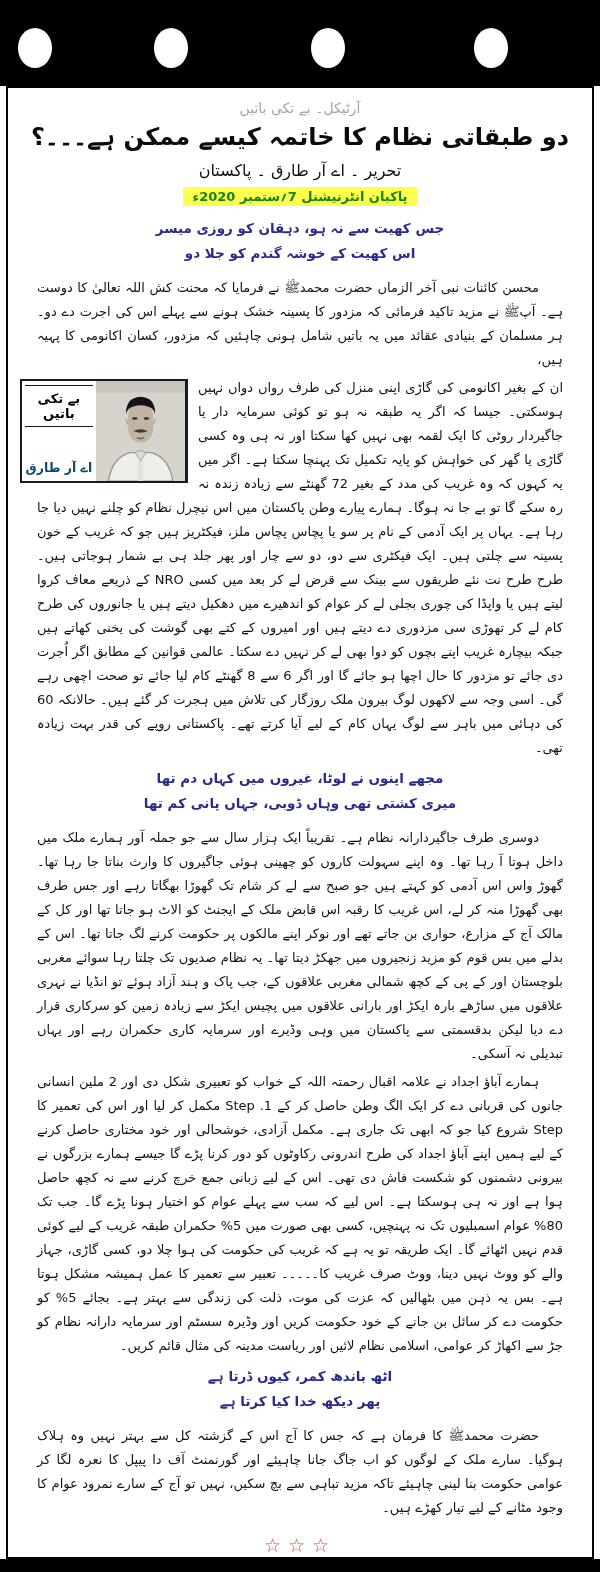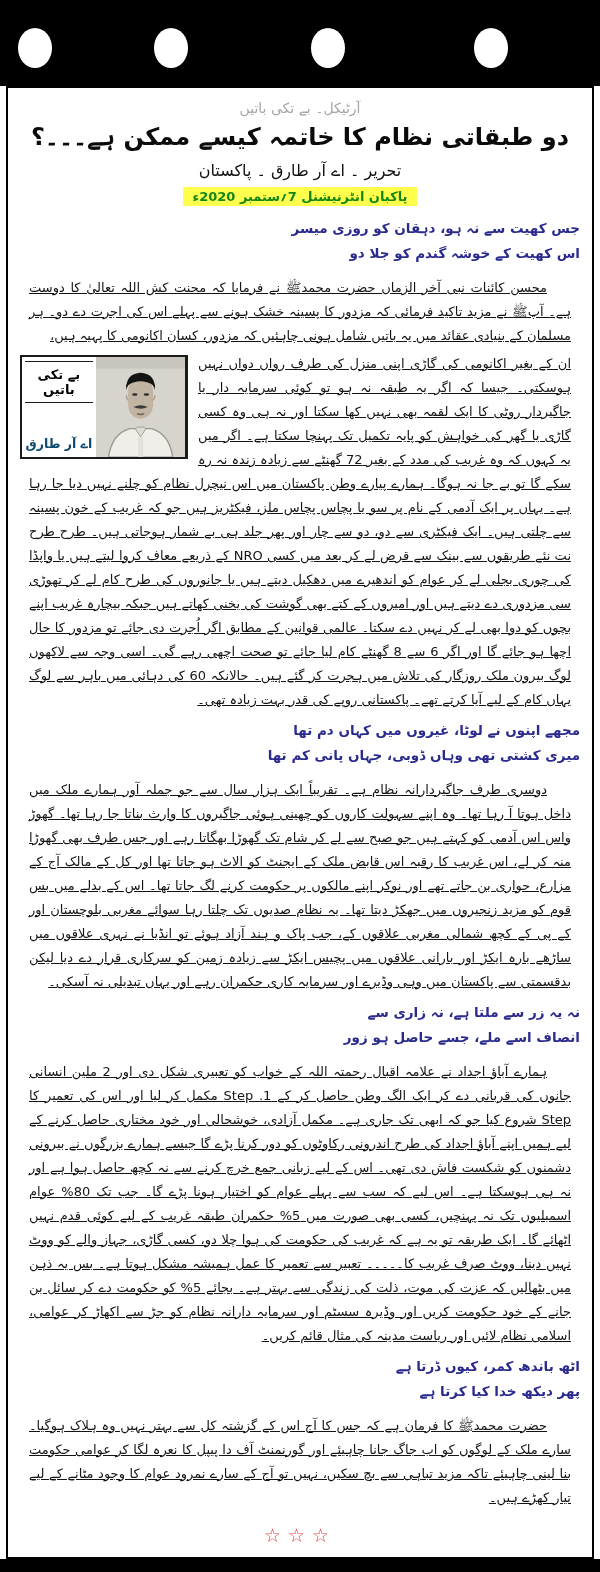--- a/index.html
+++ b/index.html
@@ -21,26 +21,26 @@
     text-align:center;color:#0b0b0b;font-weight:bold;font-size:24px;
     line-height:1.45;margin:4px 6px 6px;
   }
   .byline{text-align:center;font-weight:normal;font-size:16px;margin:2px 0 6px;color:#111;}
   .dateline-wrap{text-align:center;margin:0 0 10px;}
   .dateline{
     display:inline-block;background:#ffff4d;color:#138713;font-weight:bold;
     font-size:13px;padding:2px 10px;
   }
   .couplet{
-    color:#2b2b8e;font-weight:bold;font-size:13.5px;
+    text-align:center;color:#2b2b8e;font-weight:bold;font-size:13.5px;
     line-height:1.85;margin:6px 0 10px;clear:none;
   }
   .para{
     font-size:13px;line-height:24px;text-align:justify;color:#141414;
-    margin:0 9px 4px;text-indent:24px;text-decoration:underline;
+    margin:0 17px 4px;text-indent:24px;
   }
   .para.no-indent{text-indent:0;}
   .photo-box{
     float:left;width:168px;height:104px;border:2px solid #1a1a1a;
     margin:3px 10px 3px 0;display:flex;flex-direction:row;background:#fff;
     box-sizing:border-box;
   }
   .photo-pane{width:55%;height:100%;border-right:1px solid #1a1a1a;box-sizing:border-box;}
   .photo-pane svg{display:block;width:100%;height:100%;}
   .caption-pane{
@@ -111,24 +111,20 @@
     <div class="para no-indent">ان کے بغیر اکانومی کی گاڑی اپنی منزل کی طرف رواں دواں نہیں ہوسکتی۔ جیسا کہ اگر یہ طبقہ نہ ہو تو کوئی سرمایہ دار یا جاگیردار روٹی کا ایک لقمہ بھی نہیں کھا سکتا اور نہ ہی وہ کسی گاڑی یا گھر کی خواہش کو پایہ تکمیل تک پہنچا سکتا ہے۔ اگر میں یہ کہوں کہ وہ غریب کی مدد کے بغیر 72 گھنٹے سے زیادہ زندہ نہ رہ سکے گا تو بے جا نہ ہوگا۔ ہمارے پیارے وطن پاکستان میں اس نیچرل نظام کو چلنے نہیں دیا جا رہا ہے۔ یہاں پر ایک آدمی کے نام پر سو یا پچاس پچاس ملز، فیکٹریز ہیں جو کہ غریب کے خون پسینہ سے چلتی ہیں۔ ایک فیکٹری سے دو، دو سے چار اور پھر جلد ہی بے شمار ہوجاتی ہیں۔ طرح طرح نت نئے طریقوں سے بینک سے قرض لے کر بعد میں کسی NRO کے ذریعے معاف کروا لیتے ہیں یا واپڈا کی چوری بجلی لے کر عوام کو اندھیرے میں دھکیل دیتے ہیں یا جانوروں کی طرح کام لے کر تھوڑی سی مزدوری دے دیتے ہیں اور امیروں کے کتے بھی گوشت کی یخنی کھاتے ہیں جبکہ بیچارہ غریب اپنے بچوں کو دوا بھی لے کر نہیں دے سکتا۔ عالمی قوانین کے مطابق اگر اُجرت دی جائے تو مزدور کا حال اچھا ہو جائے گا اور اگر 6 سے 8 گھنٹے کام لیا جائے تو صحت اچھی رہے گی۔ اسی وجہ سے لاکھوں لوگ بیرون ملک روزگار کی تلاش میں ہجرت کر گئے ہیں۔ حالانکہ 60 کی دہائی میں باہر سے لوگ یہاں کام کے لیے آیا کرتے تھے۔ پاکستانی روپے کی قدر بہت زیادہ تھی۔</div>
   </div>
 
   <div class="couplet" style="clear:both">
     <div>مجھے اپنوں نے لوٹا، غیروں میں کہاں دم تھا</div>
     <div>میری کشتی تھی وہاں ڈوبی، جہاں پانی کم تھا</div>
   </div>
 
   <div class="para">دوسری طرف جاگیردارانہ نظام ہے۔ تقریباً ایک ہزار سال سے جو جملہ آور ہمارے ملک میں داخل ہوتا آ رہا تھا۔ وہ اپنے سہولت کاروں کو چھینی ہوئی جاگیروں کا وارث بناتا جا رہا تھا۔ گھوڑ واس اس آدمی کو کہتے ہیں جو صبح سے لے کر شام تک گھوڑا بھگاتا رہے اور جس طرف بھی گھوڑا منہ کر لے، اس غریب کا رقبہ اس قابض ملک کے ایجنٹ کو الاٹ ہو جاتا تھا اور کل کے مالک آج کے مزارع، حواری بن جاتے تھے اور نوکر اپنے مالکوں پر حکومت کرنے لگ جاتا تھا۔ اس کے بدلے میں بس قوم کو مزید زنجیروں میں جھکڑ دیتا تھا۔ یہ نظام صدیوں تک چلتا رہا سوائے مغربی بلوچستان اور کے پی کے کچھ شمالی مغربی علاقوں کے، جب پاک و ہند آزاد ہوئے تو انڈیا نے نہری علاقوں میں ساڑھے بارہ ایکڑ اور بارانی علاقوں میں پچیس ایکڑ سے زیادہ زمین کو سرکاری قرار دے دیا لیکن بدقسمتی سے پاکستان میں وہی وڈیرے اور سرمایہ کاری حکمران رہے اور یہاں تبدیلی نہ آسکی۔</div>
 
-  <div class="couplet">
-    <div>نہ یہ زر سے ملتا ہے، نہ زاری سے</div>
-    <div>انصاف اسے ملے، جسے حاصل ہو زور</div>
-  </div>
 
   <div class="para">ہمارے آباؤ اجداد نے علامہ اقبال رحمتہ اللہ کے خواب کو تعبیری شکل دی اور 2 ملین انسانی جانوں کی قربانی دے کر ایک الگ وطن حاصل کر کے Step .1 مکمل کر لیا اور اس کی تعمیر کا Step شروع کیا جو کہ ابھی تک جاری ہے۔ مکمل آزادی، خوشحالی اور خود مختاری حاصل کرنے کے لیے ہمیں اپنے آباؤ اجداد کی طرح اندرونی رکاوٹوں کو دور کرنا پڑے گا جیسے ہمارے بزرگوں نے بیرونی دشمنوں کو شکست فاش دی تھی۔ اس کے لیے زبانی جمع خرچ کرنے سے نہ کچھ حاصل ہوا ہے اور نہ ہی ہوسکتا ہے۔ اس لیے کہ سب سے پہلے عوام کو اختیار ہونا پڑے گا۔ جب تک 80% عوام اسمبلیوں تک نہ پہنچیں، کسی بھی صورت میں 5% حکمران طبقہ غریب کے لیے کوئی قدم نہیں اٹھائے گا۔ ایک طریقہ تو یہ ہے کہ غریب کی حکومت کی ہوا چلا دو، کسی گاڑی، جہاز والے کو ووٹ نہیں دینا، ووٹ صرف غریب کا۔۔۔۔۔ تعبیر سے تعمیر کا عمل ہمیشہ مشکل ہوتا ہے۔ بس یہ ذہن میں بٹھالیں کہ عزت کی موت، ذلت کی زندگی سے بہتر ہے۔ بجائے 5% کو حکومت دے کر سائل بن جانے کے خود حکومت کریں اور وڈیرہ سسٹم اور سرمایہ دارانہ نظام کو جڑ سے اکھاڑ کر عوامی، اسلامی نظام لائیں اور ریاست مدینہ کی مثال قائم کریں۔</div>
 
   <div class="couplet">
     <div>اٹھ باندھ کمر، کیوں ڈرتا ہے</div>
     <div>پھر دیکھ خدا کیا کرتا ہے</div>
   </div>
 
   <div class="para">حضرت محمدﷺ کا فرمان ہے کہ جس کا آج اس کے گزشتہ کل سے بہتر نہیں وہ ہلاک ہوگیا۔ سارے ملک کے لوگوں کو اب جاگ جانا چاہیئے اور گورنمنٹ آف دا پیپل کا نعرہ لگا کر عوامی حکومت بنا لینی چاہیئے تاکہ مزید تباہی سے بچ سکیں، نہیں تو آج کے سارے نمرود عوام کا وجود مٹانے کے لیے تیار کھڑے ہیں۔</div>
 

